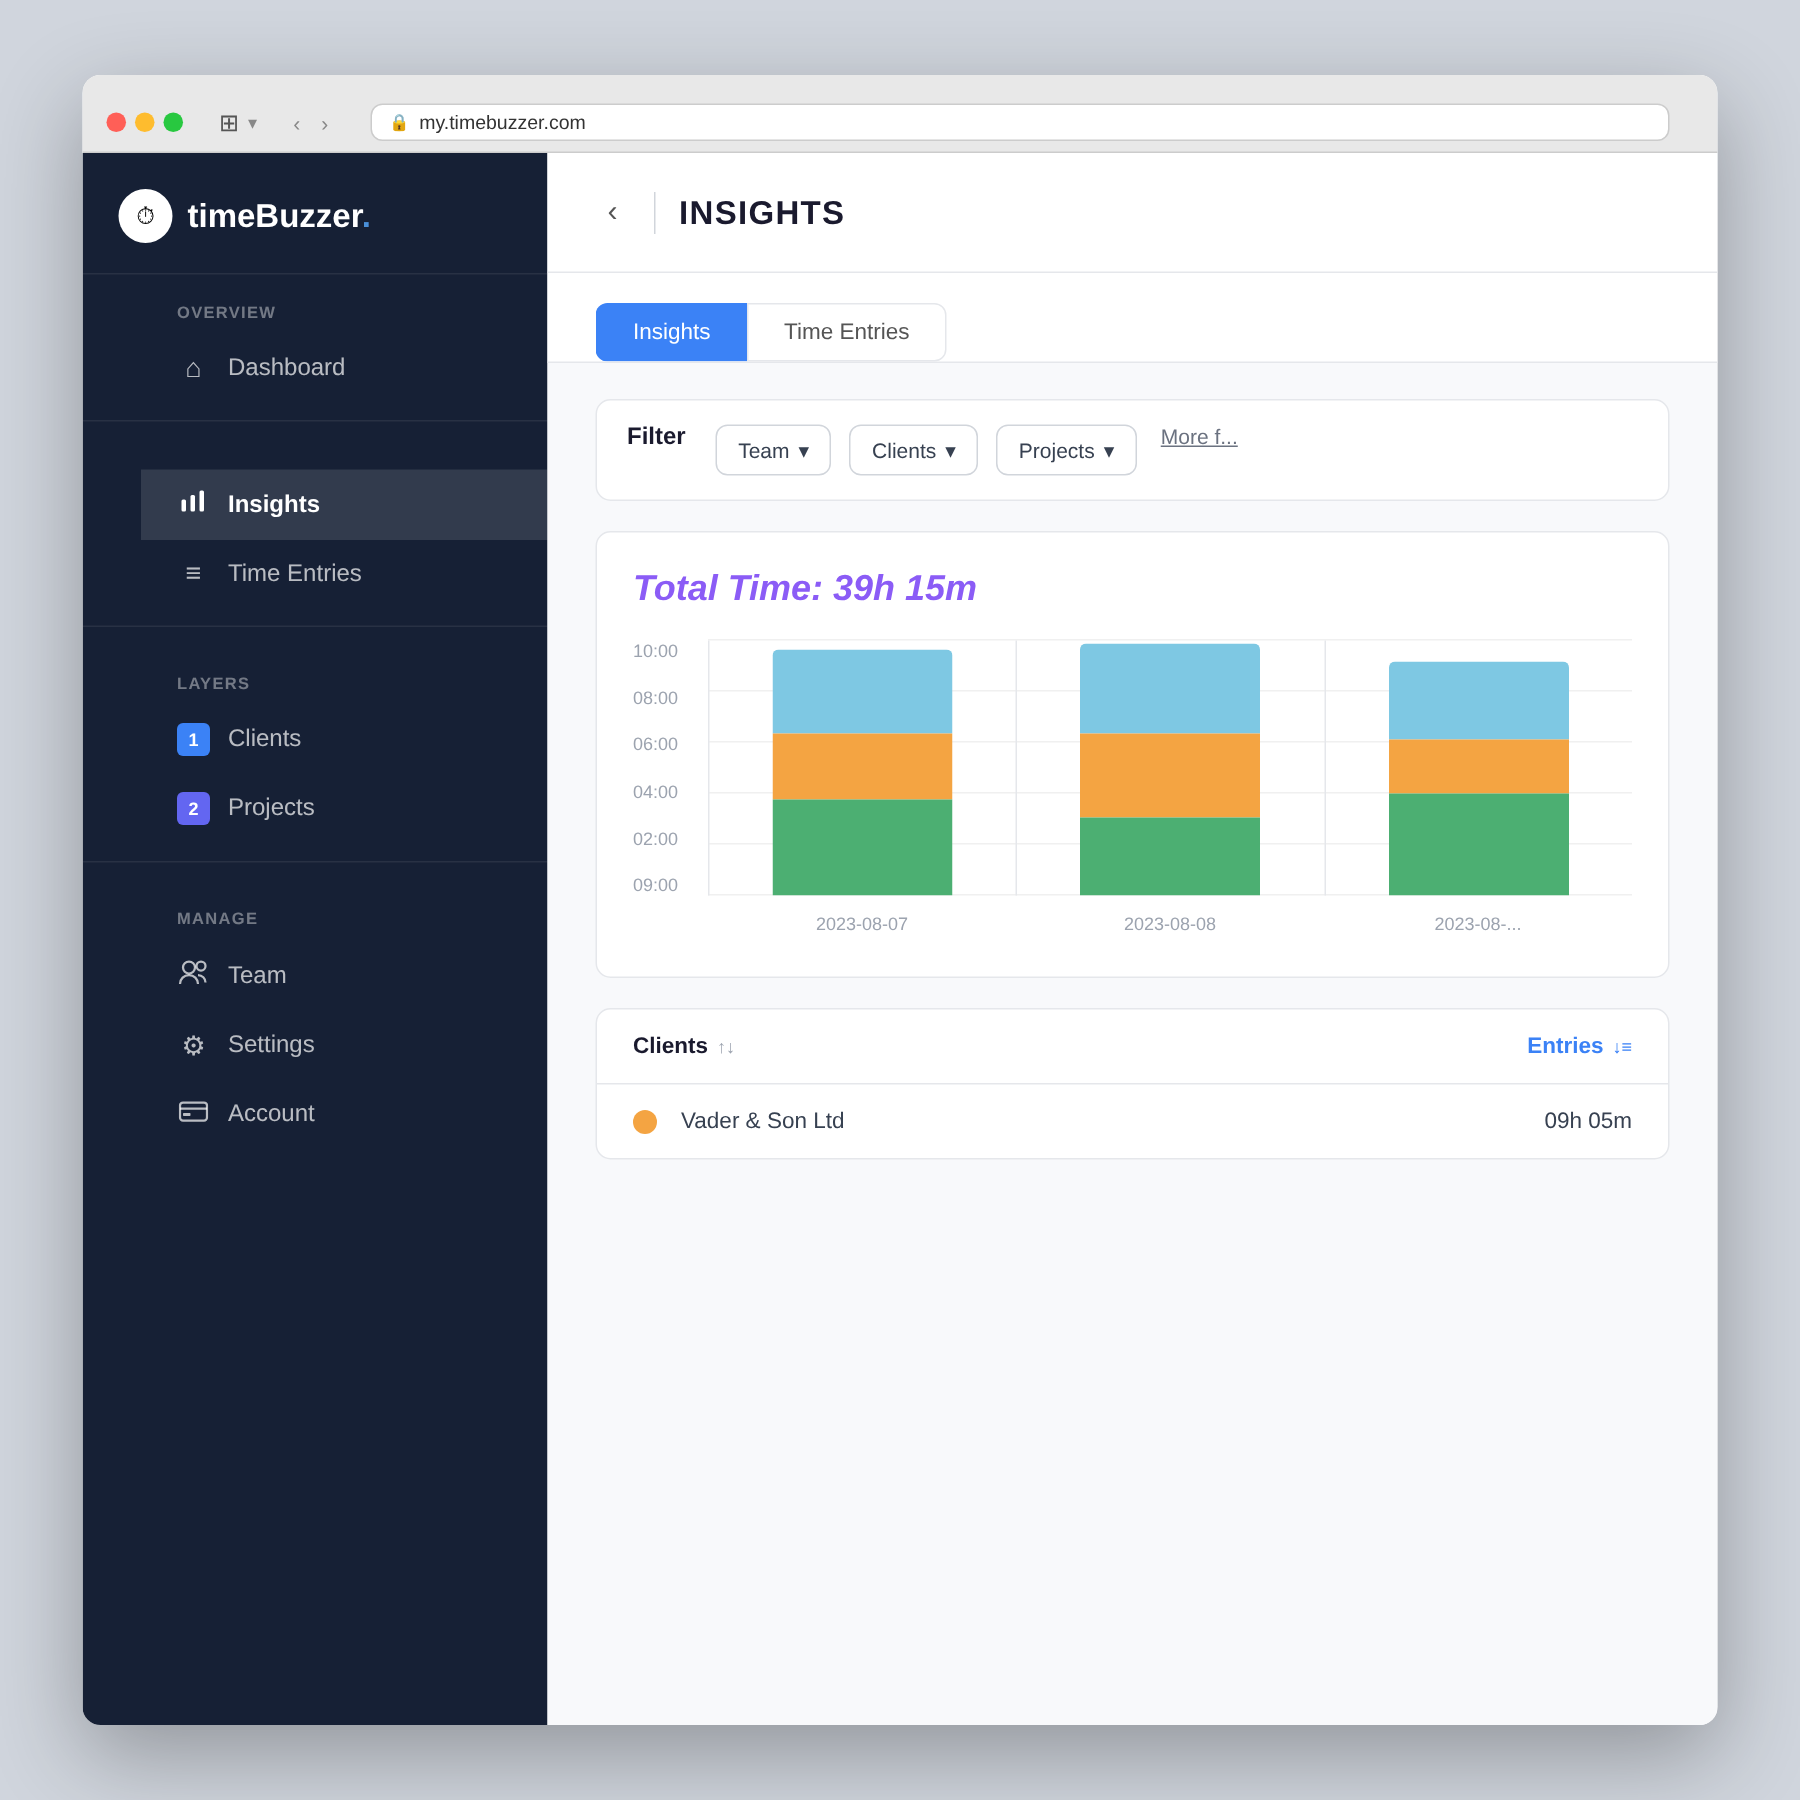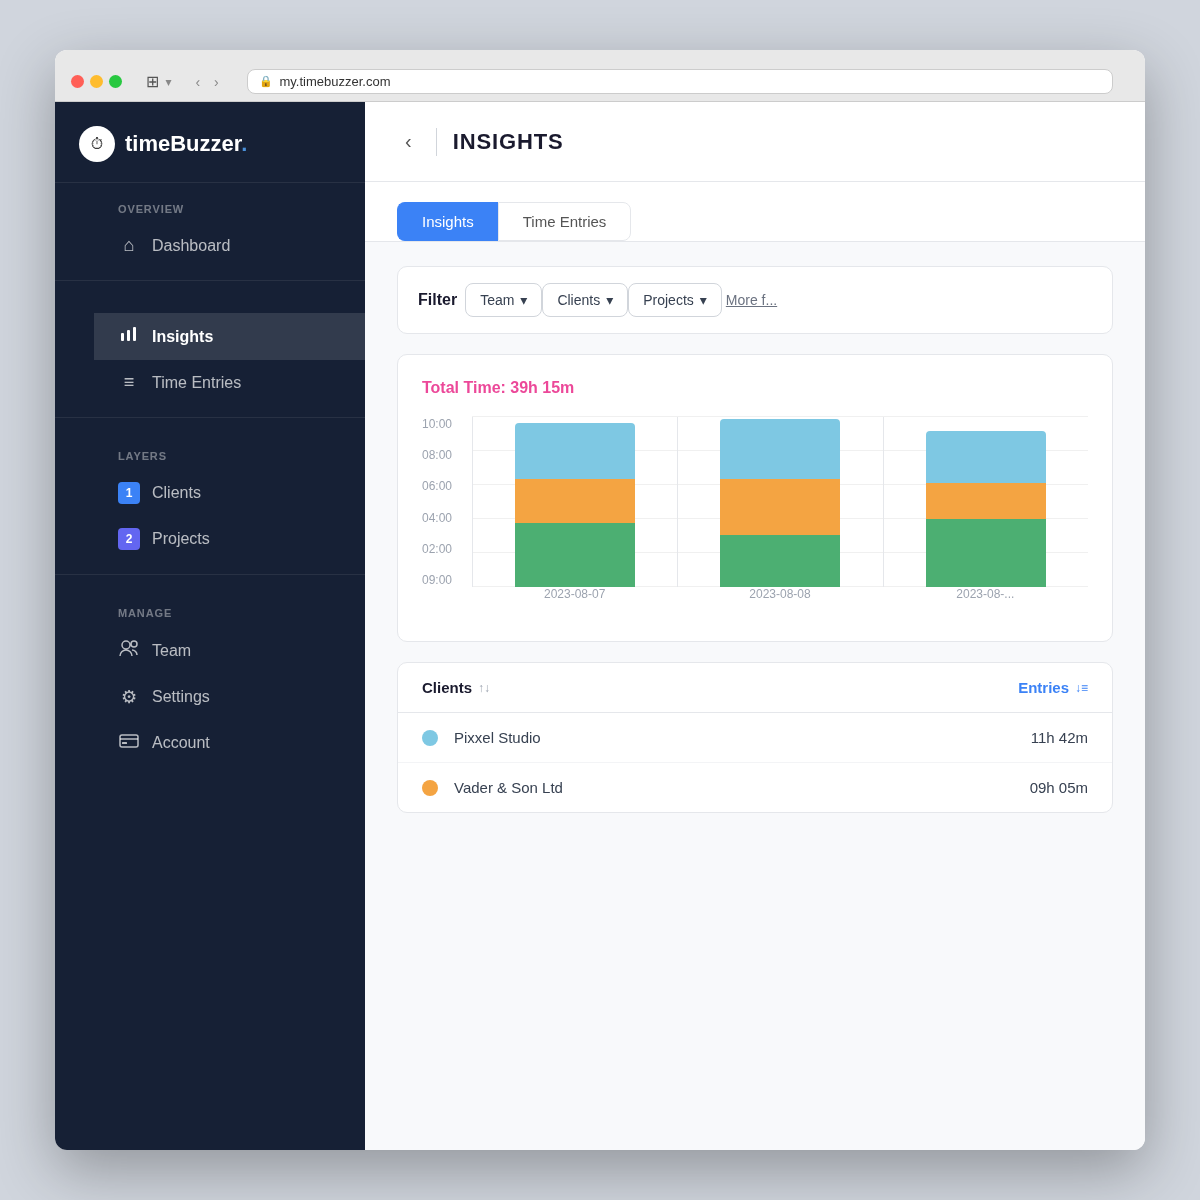--- a/index.html
+++ b/index.html
@@ -156,21 +156,21 @@
     .tab-btn:first-child { border-radius: 8px 0 0 8px; border-right: none; }
     .tab-btn:last-child { border-radius: 0 8px 8px 0; }
     .tab-btn.active {
       background: #3b82f6;
       color: #fff;
       border-color: #3b82f6;
     }
     .content-area { padding: 24px 32px; }
     
     .filter-bar {
-      display: flex; align-items: center; gap: 0;
+      display: flex; align-items: flex-start; gap: 12px;
       background: #fff;
       border: 1px solid #e5e7eb;
       border-radius: 10px;
       padding: 16px 20px;
       margin-bottom: 20px;
     }
     .filter-label { font-size: 16px; font-weight: 600; color: #1a1a2e; margin-right: 8px; }
     .filter-dropdown {
       display: flex; align-items: center; gap: 6px;
       border: 1.5px solid #d1d5db;
@@ -183,21 +183,21 @@
     }
     .more-filter { color: #6b7280; font-size: 14px; font-weight: 500; margin-left: 4px; text-decoration: underline; }
     
     .chart-card {
       background: #fff;
       border: 1px solid #e5e7eb;
       border-radius: 10px;
       padding: 24px;
       margin-bottom: 20px;
     }
-    .chart-title { font-size: 16px; font-weight: 700; color: #ec4899; margin-bottom: 20px; }
+    .chart-title { font-size: 24px; font-weight: 700; color: #8b5cf6; margin-bottom: 20px; font-style: italic; }
     .chart-area {
       position: relative;
       height: 200px;
     }
     .chart-y-labels {
       position: absolute; left: 0; top: 0; bottom: 30px;
       display: flex; flex-direction: column-reverse; justify-content: space-between;
       font-size: 12px; color: #9ca3af;
       width: 42px;
     }
@@ -222,21 +222,21 @@
       width: 120px;
       display: flex; flex-direction: column-reverse;
       border-radius: 4px 4px 0 0;
       overflow: hidden;
     }
     .bar-seg { width: 100%; }
     .bar-blue { background: #7ec8e3; }
     .bar-orange { background: #f4a442; }
     .bar-green { background: #4caf72; }
     .chart-x-labels {
-      position: absolute; bottom: 16px; left: 50px; right: 0;
+      position: absolute; bottom: 4px; left: 50px; right: 0;
       display: flex;
     }
     .x-label {
       flex: 1; text-align: center;
       font-size: 12px; color: #9ca3af;
       padding-top: 6px;
     }
     
     .table-card {
       background: #fff;
@@ -471,25 +471,20 @@
               <span>Clients</span>
               <span class="sort-icon">↑↓</span>
             </div>
             <div class="col-duration">
               <span>Entries</span>
               <span class="sort-icon-active">↓≡</span>
             </div>
           </div>
 
 
-          <div class="table-row">
-            <div class="row-dot dot-blue"></div>
-            <span class="row-name">Pixxel Studio</span>
-            <span class="row-duration">11h 42m</span>
-          </div>
 
           <div class="table-row">
             <div class="row-dot dot-orange"></div>
             <span class="row-name">Vader &amp; Son Ltd</span>
             <span class="row-duration">09h 05m</span>
           </div>
         </div>
       </div>
     </main>
   </div>

